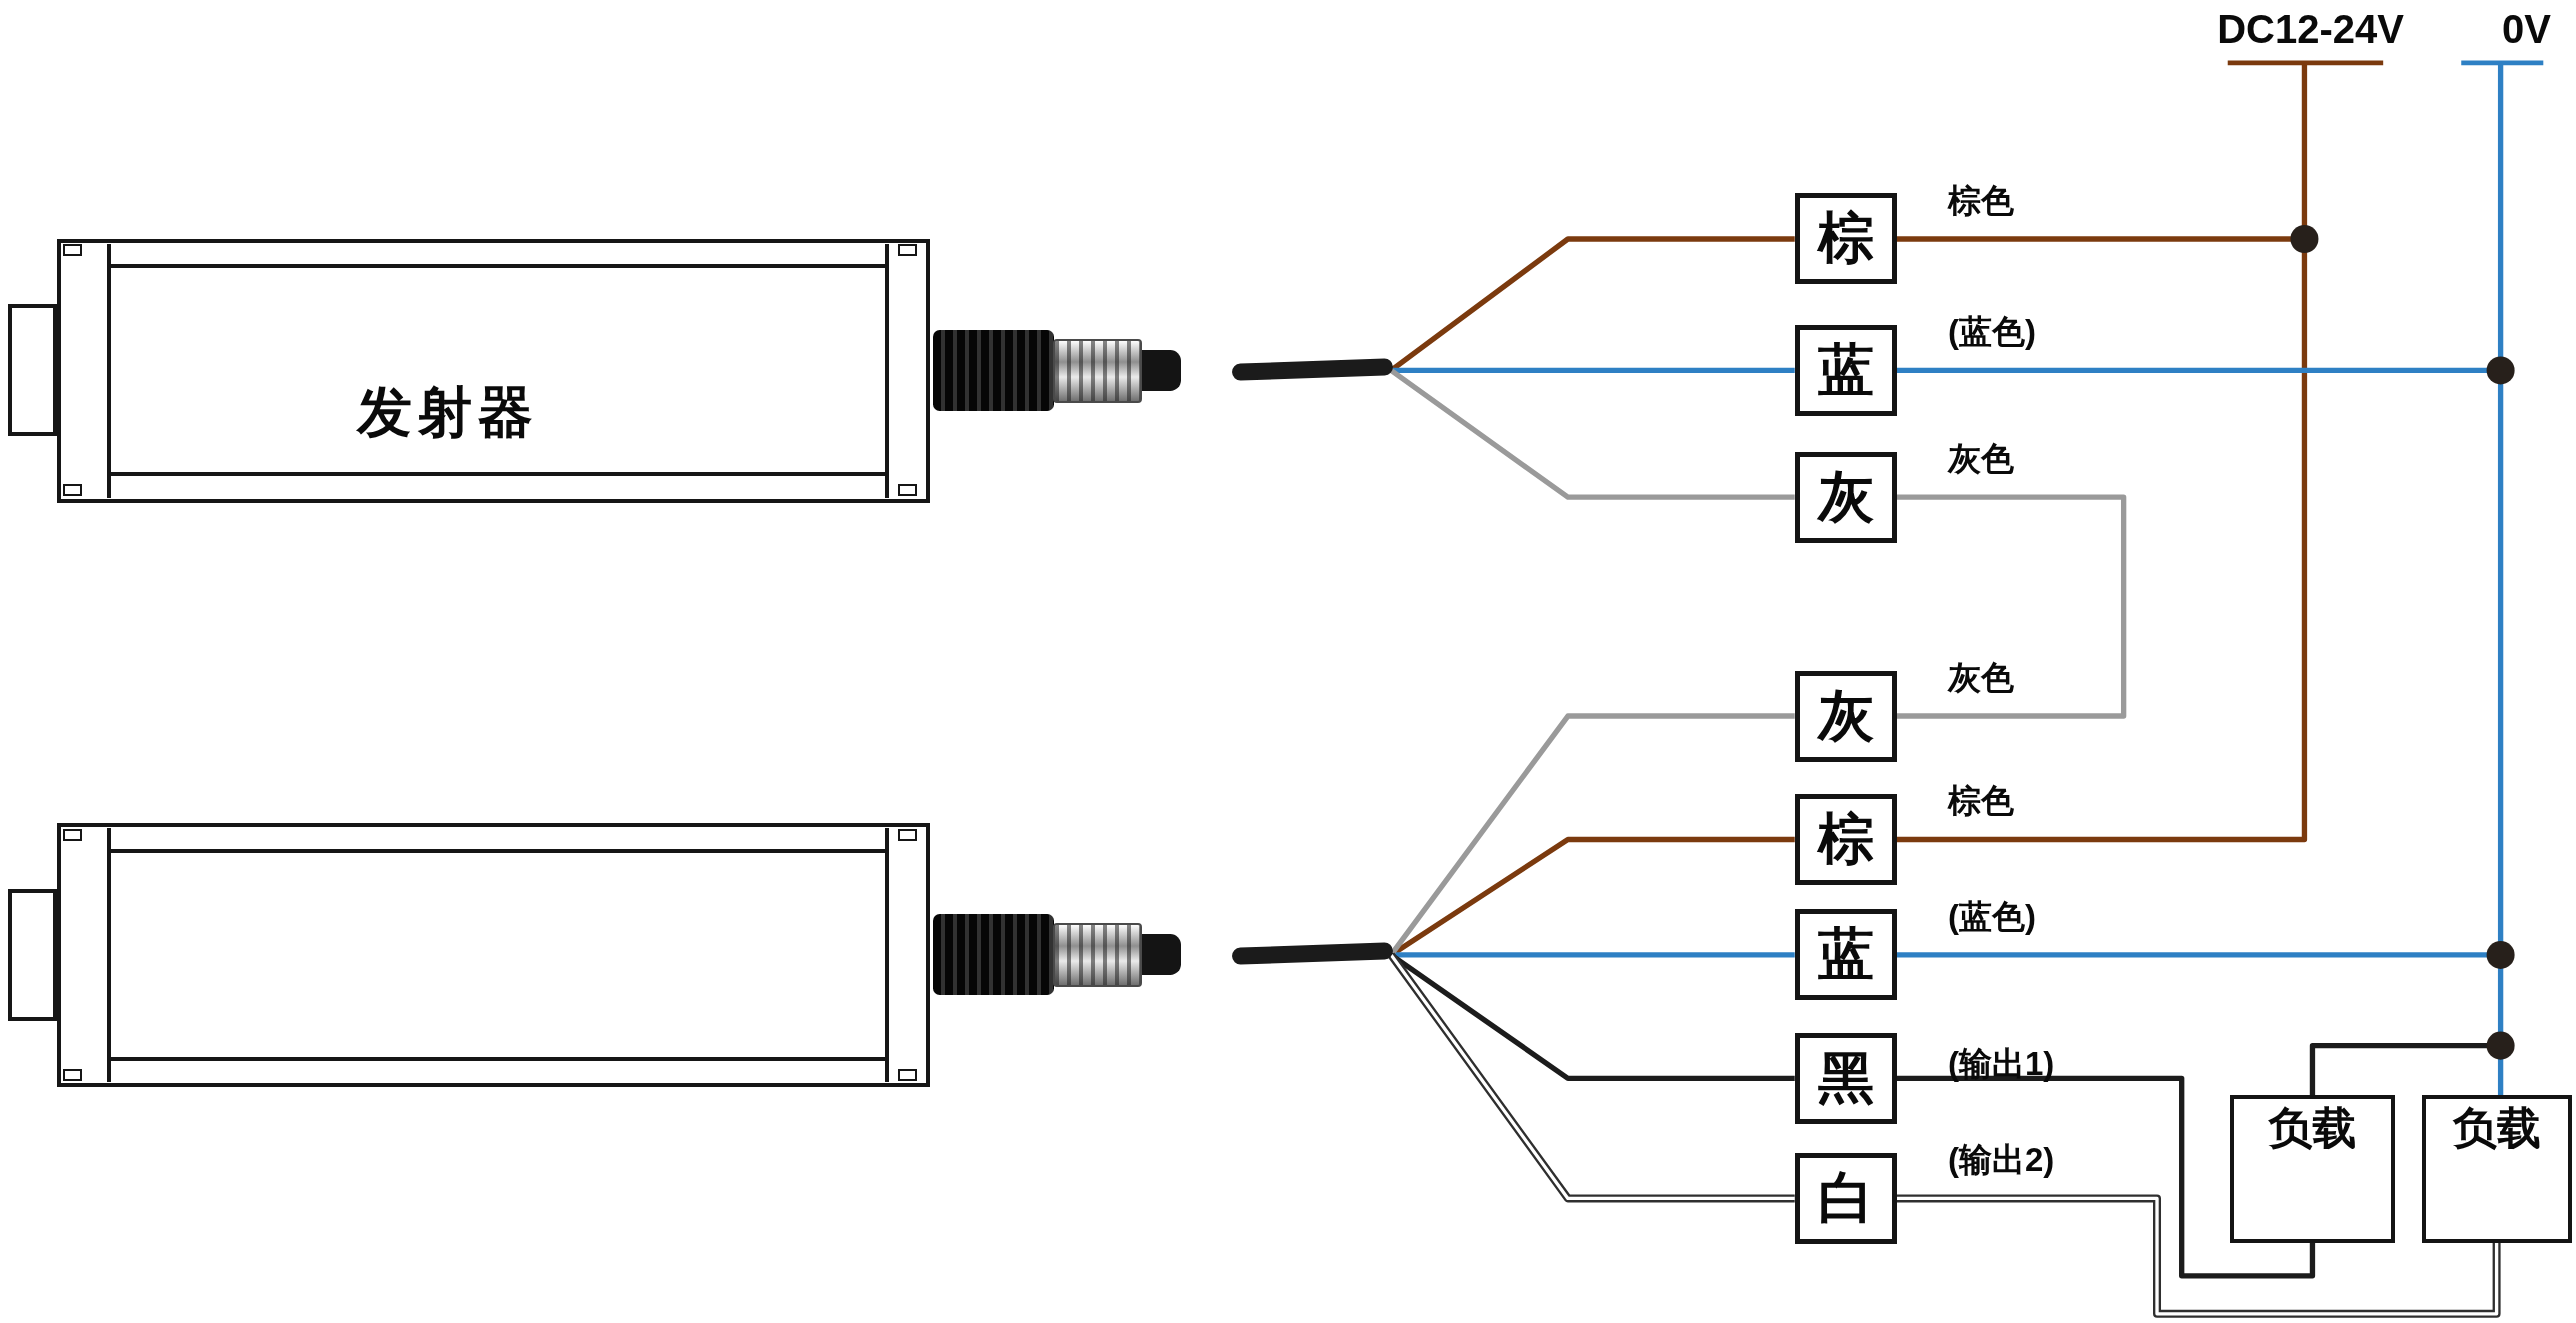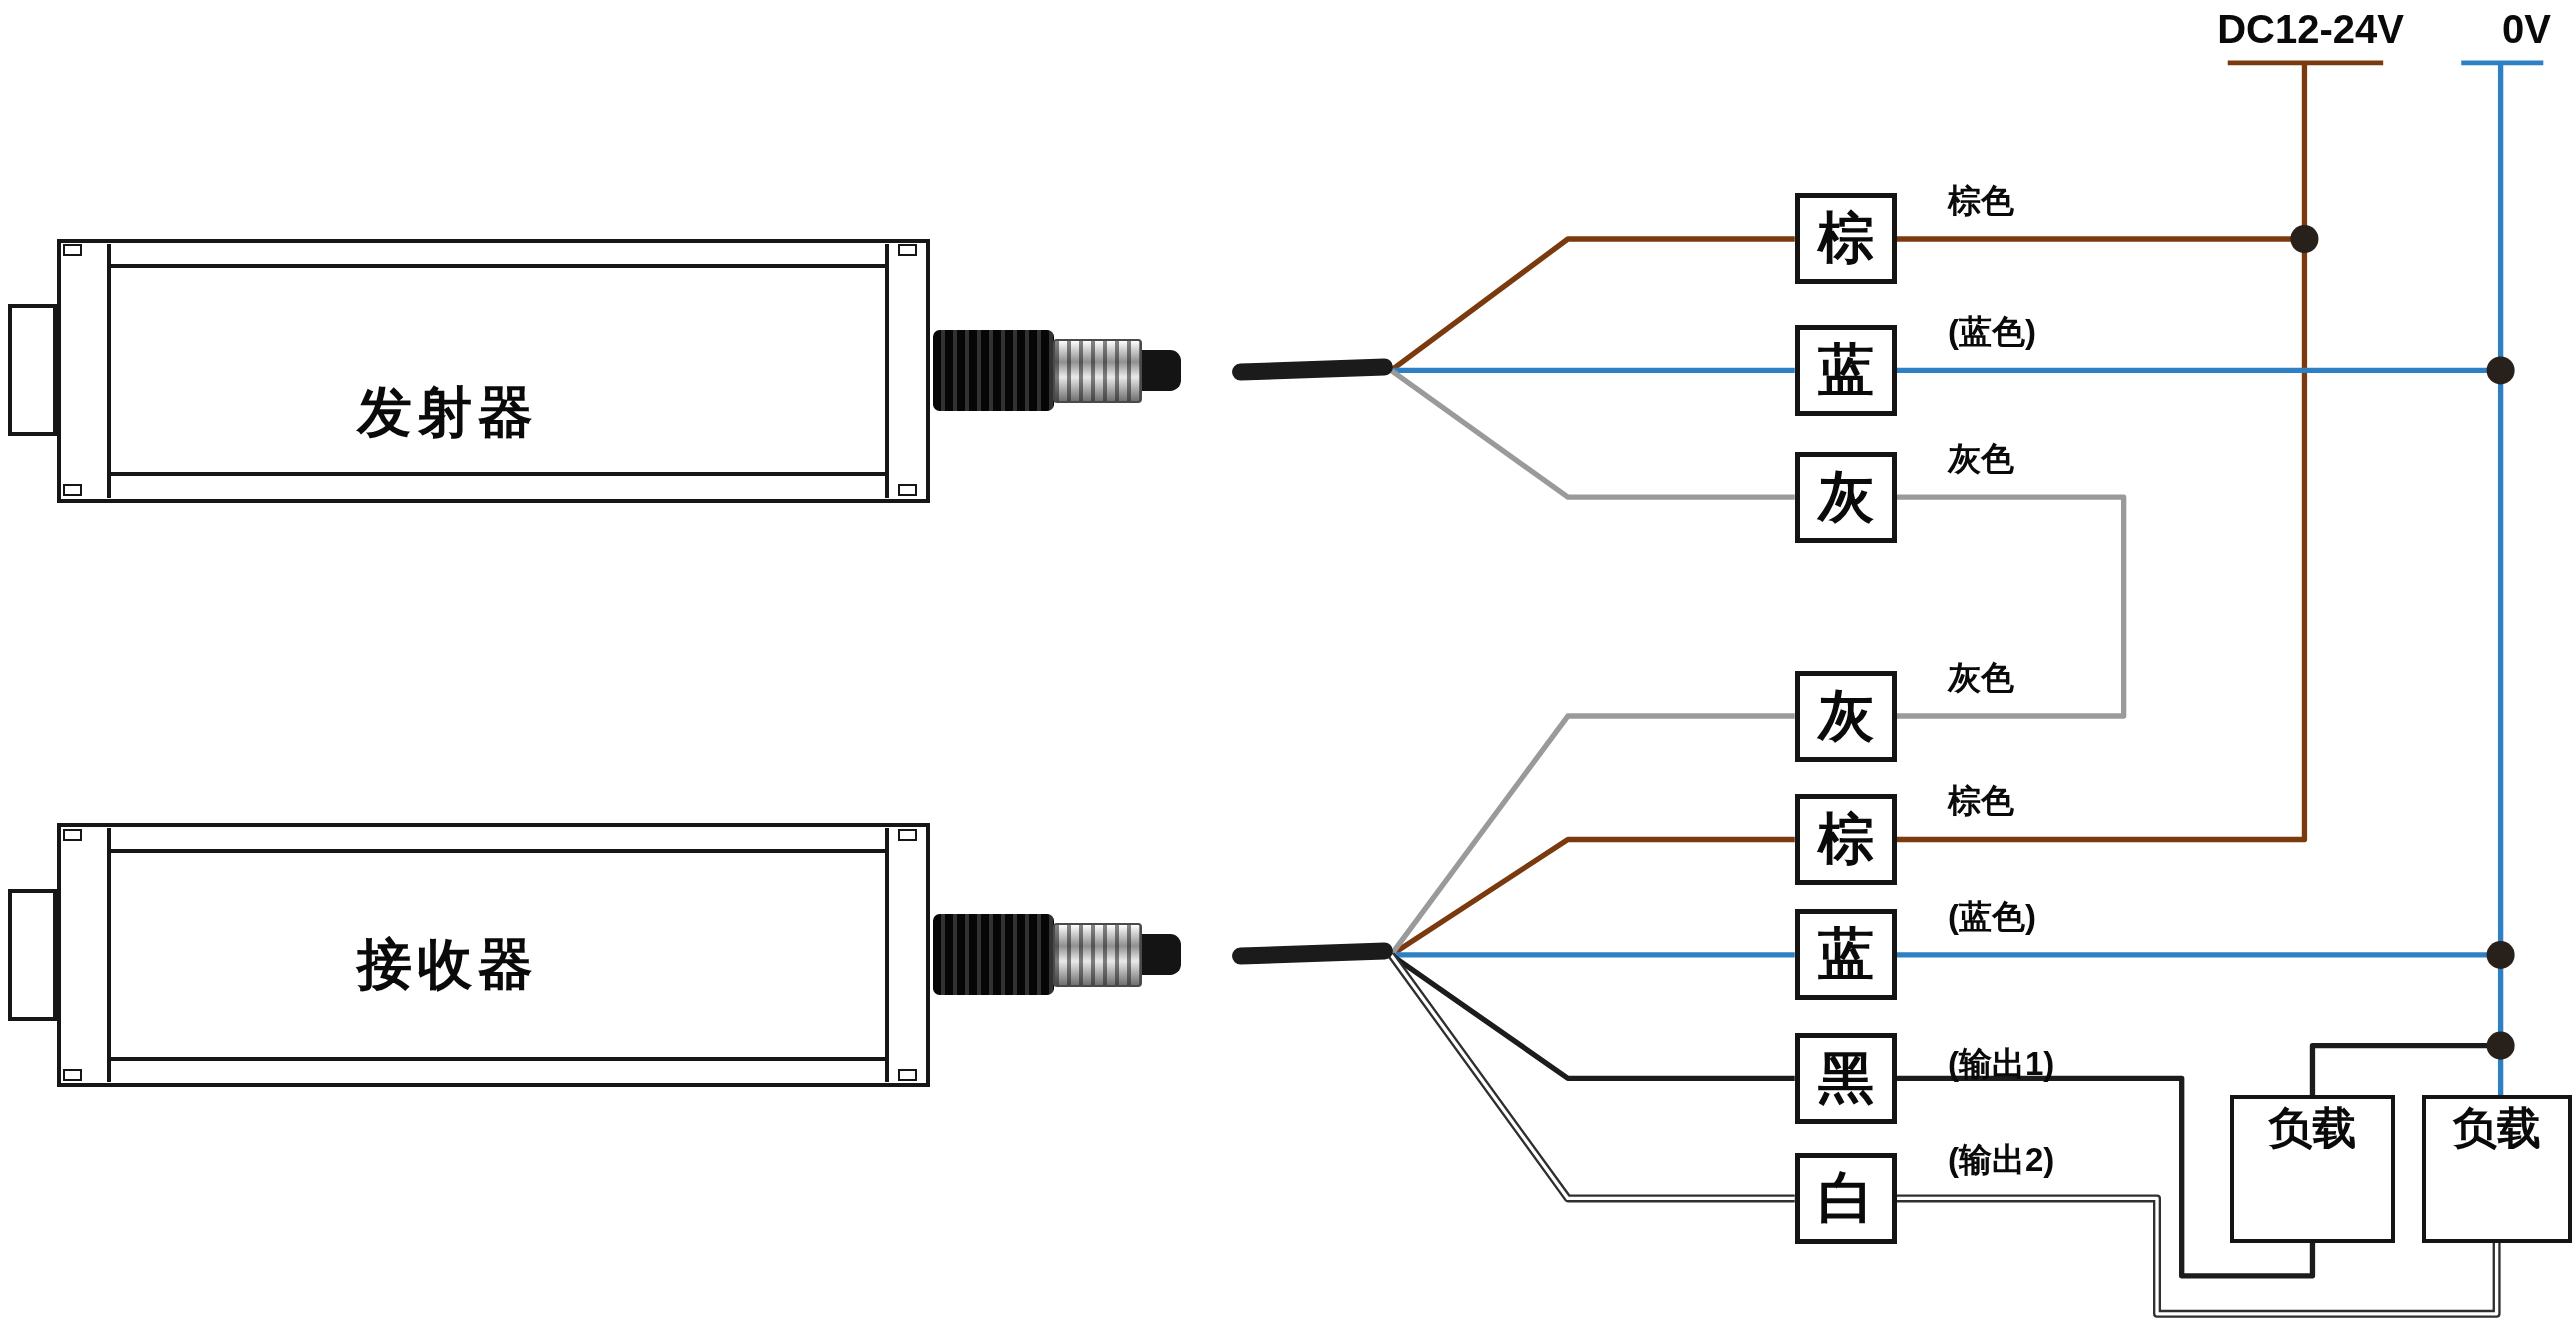--- a/index.html
+++ b/index.html
@@ -149,21 +149,20 @@
   <div class="bracket abs" style="left:8px;top:889px;"></div>
   <div class="device-body" style="left:57px;top:823px;"></div>
   <div class="vline" style="left:107px;top:828px;height:254px;"></div>
   <div class="vline" style="left:885px;top:828px;height:254px;"></div>
   <div class="hline" style="left:111px;top:849px;width:774px;"></div>
   <div class="hline" style="left:111px;top:1057px;width:774px;"></div>
   <div class="notch" style="left:63px;top:829px;"></div>
   <div class="notch" style="left:63px;top:1069px;"></div>
   <div class="notch" style="left:898px;top:829px;"></div>
   <div class="notch" style="left:898px;top:1069px;"></div>
-  <div class="device-label" style="left:254px;top:928px;">接收器</div>
   <div class="gland" style="left:933px;top:914px;"></div>
   <div class="metal" style="left:1053px;top:923px;"></div>
   <div class="stub" style="left:1142px;top:934px;"></div>
   <div class="cable" style="left:1232px;top:945px;"></div>
 
   <div class="wbox" style="top:193px;">
       <span>棕</span>
     </div>
   <div class="wbox" style="top:325px;">
       <span>蓝</span>

